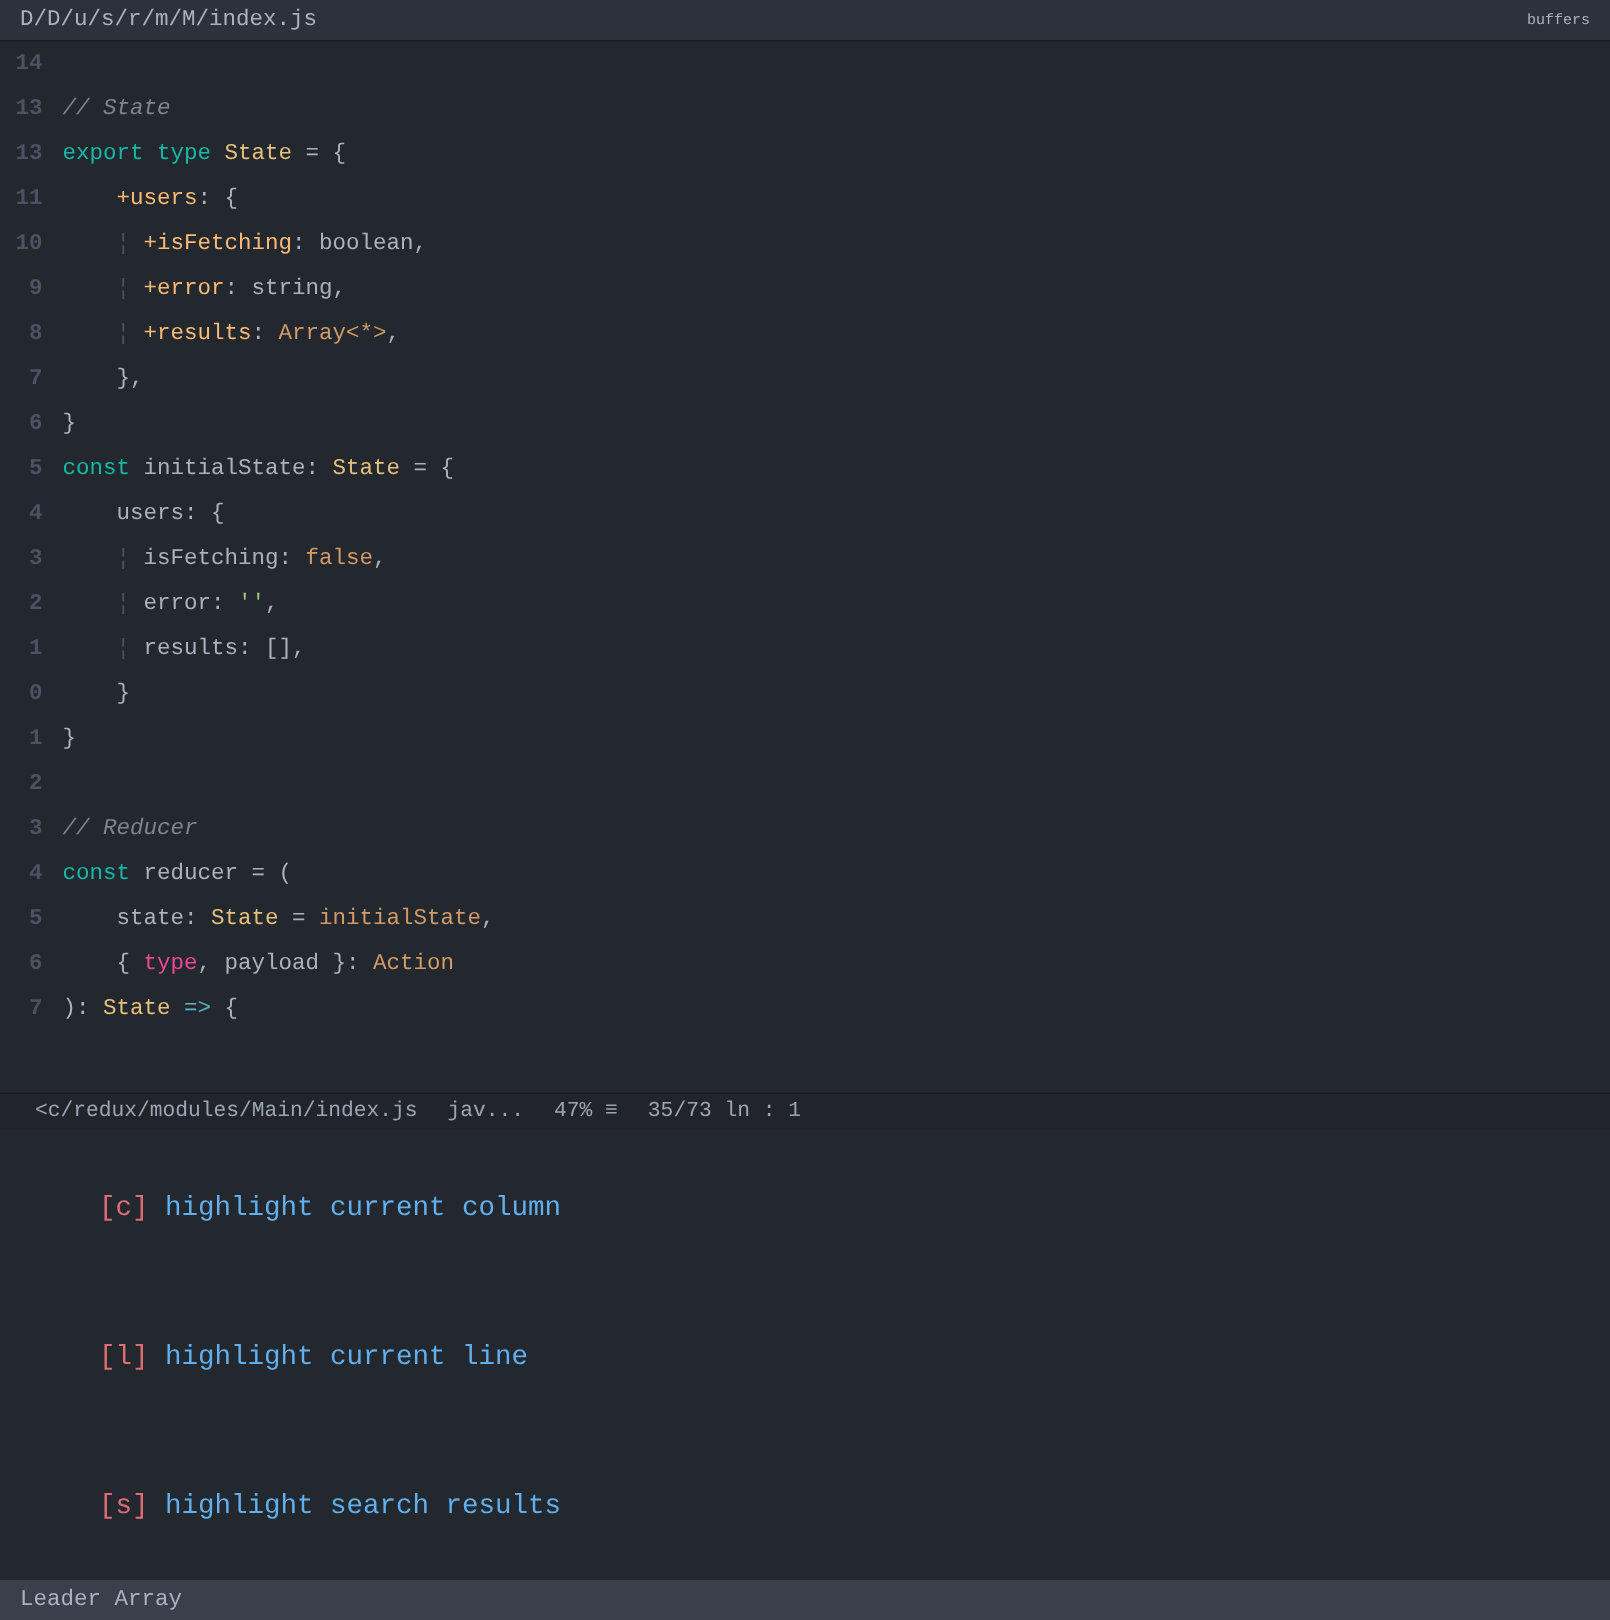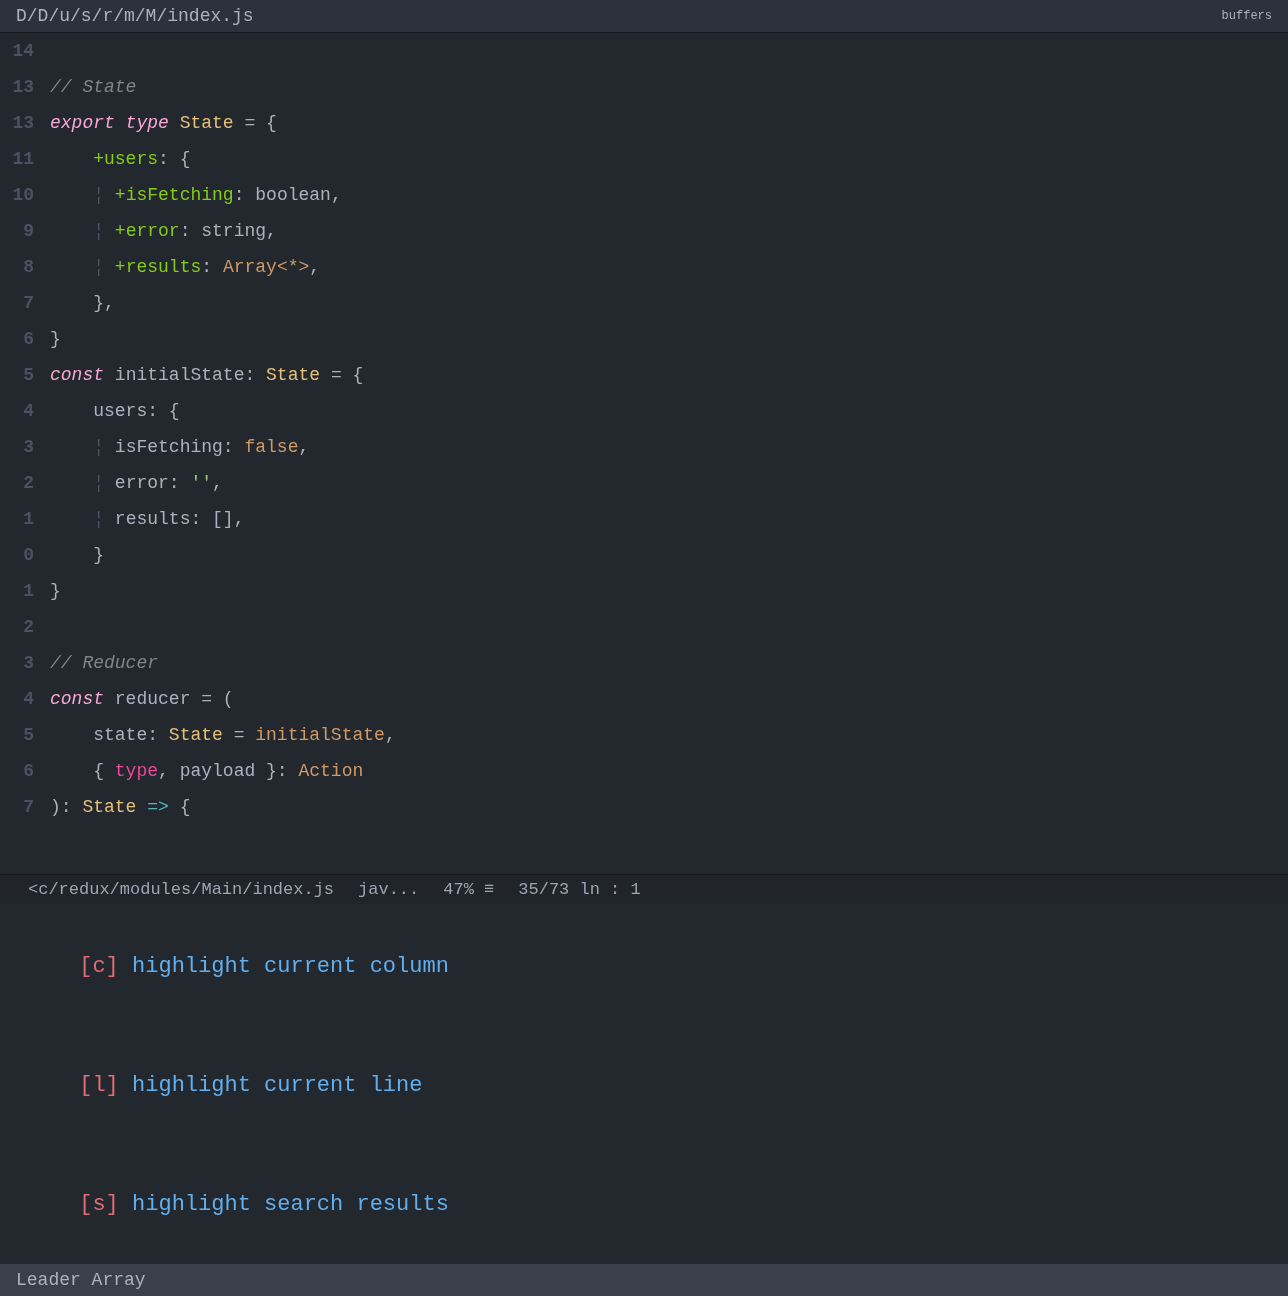--- a/index.html
+++ b/index.html
@@ -69,26 +69,26 @@
       font-weight: bold;
     }
 
     .line-content {
       color: #abb2bf;
       font-size: 18px;
       white-space: pre;
     }
 
     
-    .kw-blue { color: #f9a8d4; font-style: italic; }       
+    .kw-blue { color: #14b8a6; }       
     .kw-green { color: #98c379; }      
     .kw-orange { color: #d19a66; }     
     .kw-yellow { color: #e5c07b; }     
     .kw-gray-italic { color: #7f848e; font-style: italic; } 
-    .kw-red { color: #84cc16; margin-top: 10px; }        
+    .kw-red { color: #fdba74; margin-top: 10px; }        
     .kw-purple { color: #ec4899; }     
     .kw-light { color: #abb2bf; }
     .kw-arrow { color: #56b6c2; }      
     .pipe-char { color: #4b5263; }     
 
     .status-bar {
       background-color: #21252b;
       color: #9da5b4;
       font-size: 17px;
       padding: 5px 28px;

